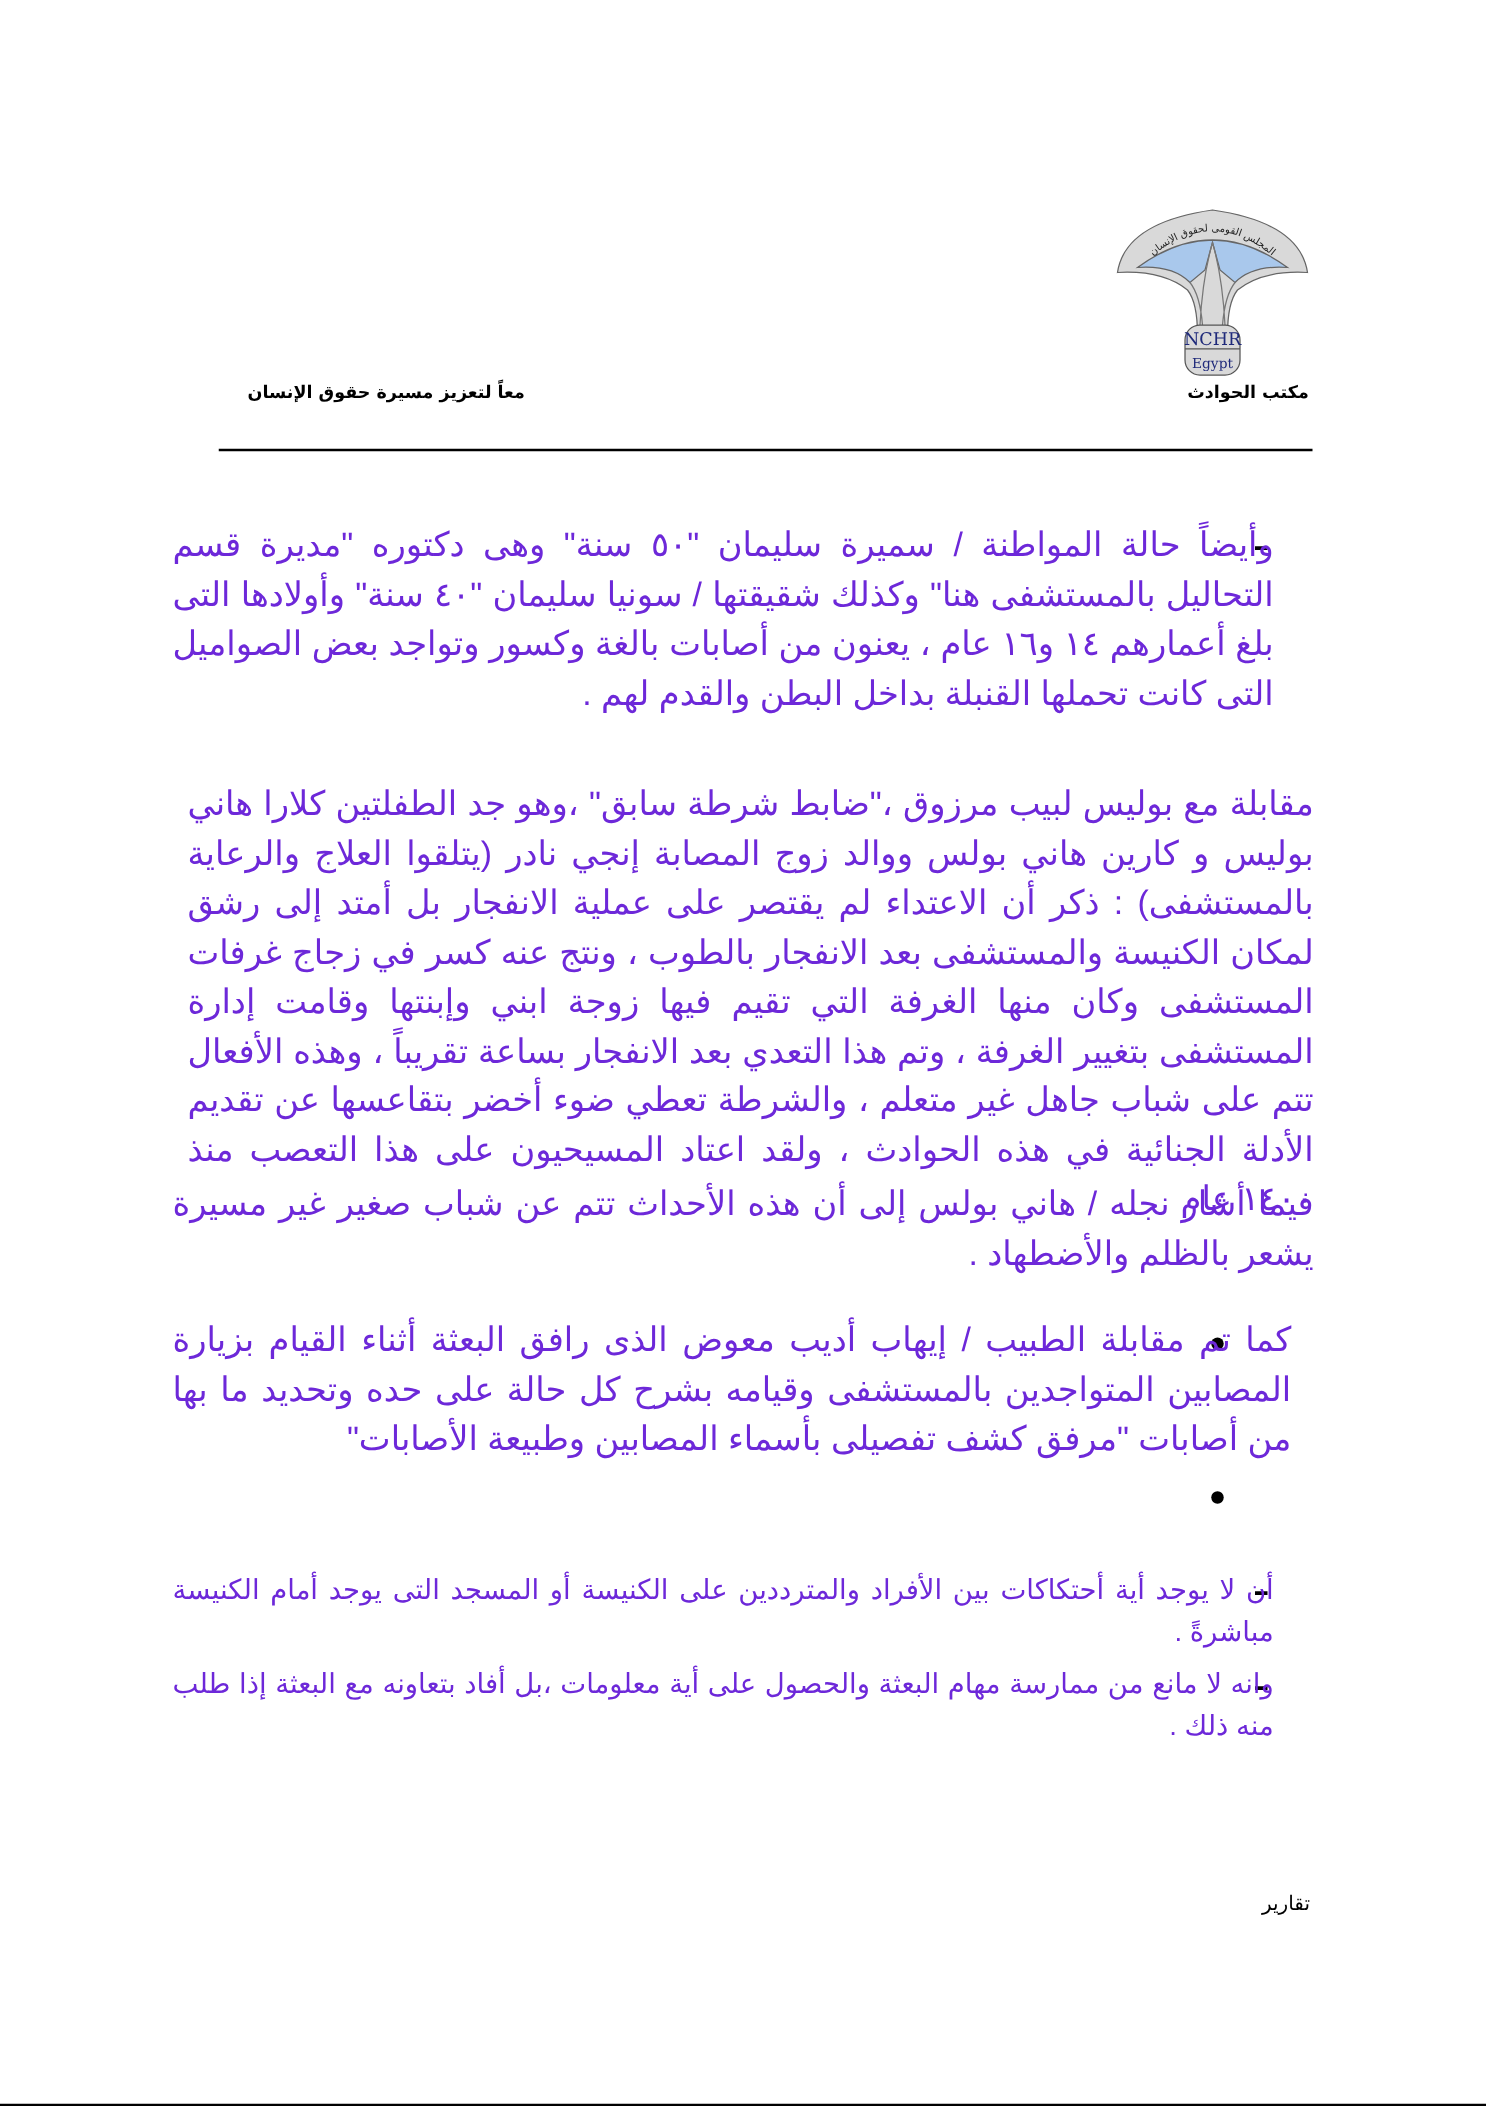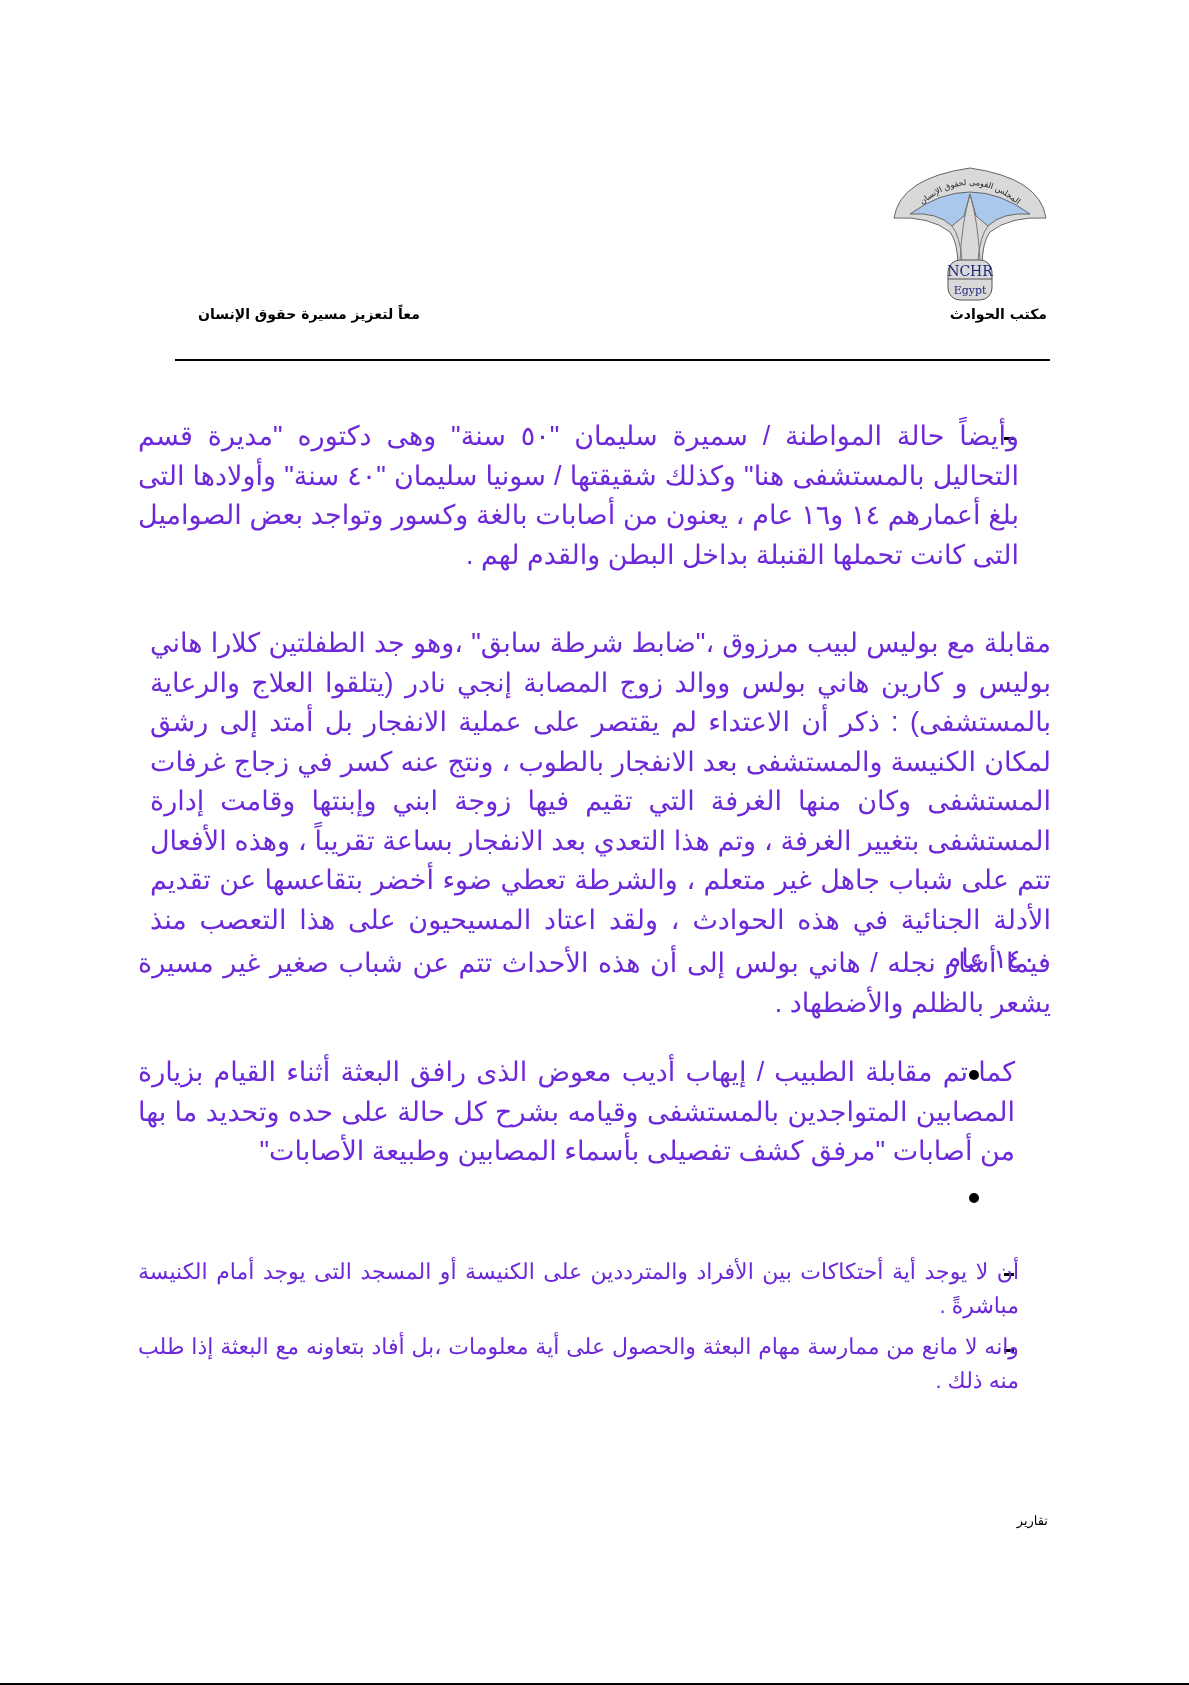--- a/index.html
+++ b/index.html
@@ -14,34 +14,34 @@
     .hdr-left { left: 198px; }
     .rule { position: absolute; left: 175px; top: 359px; width: 875px; height: 2px; background: #000; }
 
     .txt { position: absolute; direction: rtl; font-family: "Liberation Sans", sans-serif; color: #6d28d9; }
     .big { font-size: 27px; line-height: 39.5px; text-align: justify; text-align-last: right; }
     .small { font-size: 22px; line-height: 34px; text-align: justify; text-align-last: right; }
 
     .p1 { right: 170px; left: 138px; top: 417px; }
     .p2 { right: 138px; left: 138px; top: 624px; margin-left: 12px; }
     .p3 { right: 138px; left: 138px; top: 944px; }
-    .p4 { right: 174px; left: 138px; top: 1053px; }
+    .p4 { right: 156px; left: 138px; top: 1053px; }
     .p5 { right: 170px; left: 138px; top: 1180px; }
     .p6 { right: 170px; left: 138px; top: 1255px; }
     .p7 { right: 170px; left: 138px; top: 1330px; }
 
     .dash { position: absolute; width: 10px; height: 2.5px; background: #000; }
     .dot { position: absolute; width: 10px; height: 10px; border-radius: 50%; background: #000; }
     .d1 { left: 1004px; top: 437px; }
     .b1 { left: 969px; top: 1070px; }
     .b2 { left: 969px; top: 1193px; }
     .d2 { left: 1004px; top: 1273px; }
     .d3 { left: 1004px; top: 1349px; }
 
-    .footer { position: absolute; right: 141px; top: 1513px; font-family: "Liberation Sans", sans-serif; font-size: 13px; direction: rtl; }
+    .footer { position: absolute; right: 141px; top: 1513px; font-family: "Liberation Sans", sans-serif; font-size: 16px; direction: rtl; }
     .bottom-line { position: absolute; left: 0; top: 1683px; width: 1189px; height: 2px; background: #000; }
   </style>
 </head>
 <body>
 
 <div class="page">
 
   <div class="logo">
     <svg viewBox="0 0 160 142">
       <defs>

